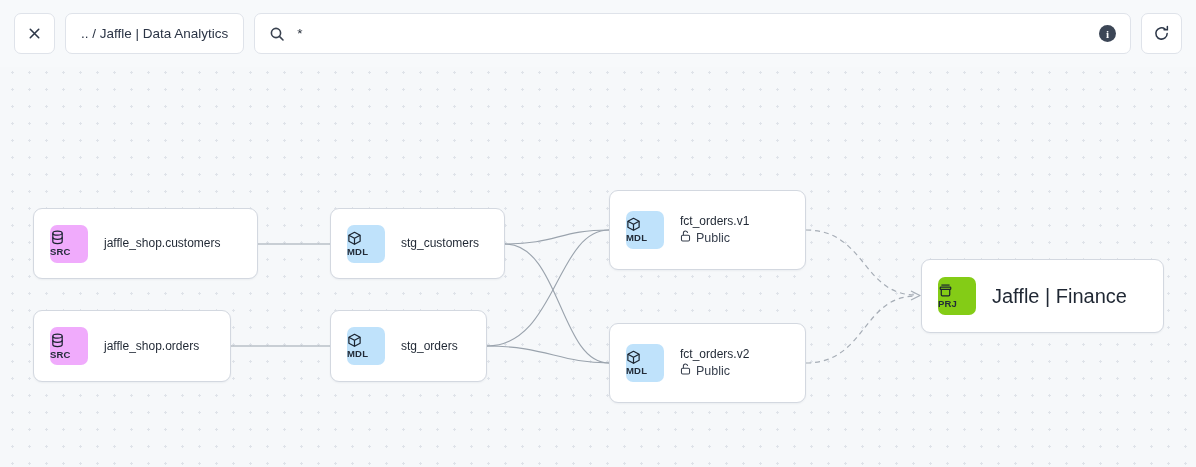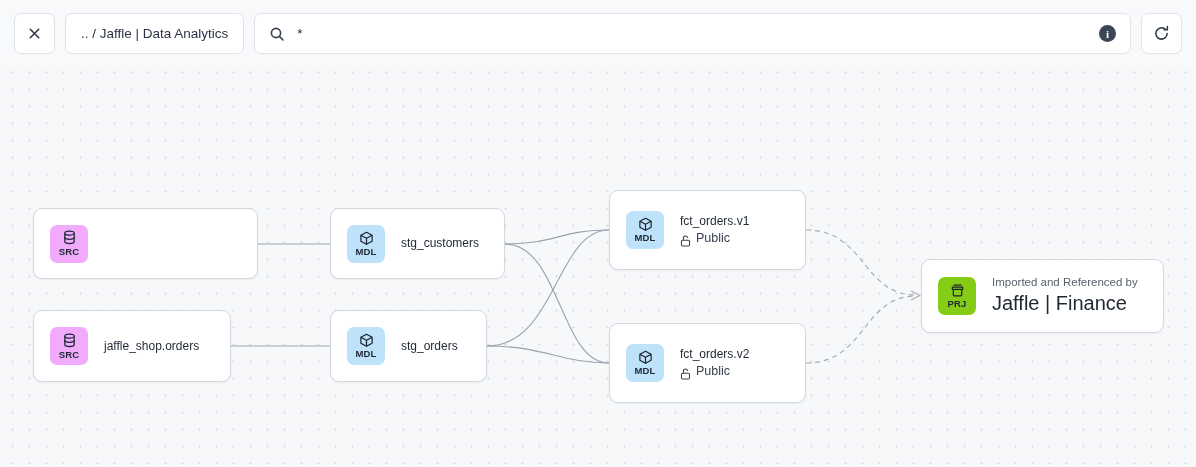--- a/index.html
+++ b/index.html
@@ -99,21 +99,21 @@
     align-items: center;
     padding-left: 16px;
     gap: 16px;
     box-shadow: 0 1px 2px rgba(20,30,50,.05);
     cursor: pointer;
   }
   .badge {
     width: 38px; height: 38px;
     border-radius: 7px;
     display: flex; flex-direction: column;
-    align-items: center; justify-content: center;
+    justify-content: center;
     gap: 0px;
     flex: 0 0 auto;
     color: #1b2430;
   }
   .badge.src { background: #f0abfc; }
   .badge.mdl { background: #bfe2fb; }
   .badge.prj { background: #84cc16; }
   .badge svg { display: block; margin-bottom: 1px; }
   .badge .code {
     font-size: 9.5px;
@@ -125,21 +125,21 @@
   .node .labels { display: flex; flex-direction: column; justify-content: center; }
   .node .title {
     font-size: 12px;
     color: #1f2733;
     line-height: 1.35;
     white-space: nowrap;
   }
   .node .sub {
     font-size: 12.5px;
     color: #39414f;
-    display: flex; align-items: flex-end; gap: 5px;
+    display: flex; align-items: flex-start; gap: 5px;
     line-height: 1.35;
     white-space: nowrap;
   }
   .node .cap {
     font-size: 11.5px;
     color: #59616e;
     line-height: 1.35;
     white-space: nowrap;
   }
   .node .big {
@@ -213,20 +213,23 @@
   <div class="node" style="left:33px; top:150px; width:225px; height:71px;">
     <div class="badge src">
       <span>
         <svg width="15" height="16" viewBox="0 0 16 17" fill="none" stroke="currentColor" stroke-width="1.3">
           <ellipse cx="8" cy="3.3" rx="5" ry="2.1"></ellipse>
           <path d="M3 3.3 V12.3 C3 13.5 5.2 14.4 8 14.4 C10.8 14.4 13 13.5 13 12.3 V3.3"></path>
           <path d="M3 7.8 C3 9 5.2 9.9 8 9.9 C10.8 9.9 13 9 13 7.8"></path>
         </svg>
       </span>
       <span class="code">SRC</span>
+    </div>
+    <div class="labels">
+      <div class="title">jaffle_shop.customers</div>
     </div>
   </div>
 
   <div class="node" style="left:33px; top:252px; width:198px; height:72px;">
     <div class="badge src">
       <span>
         <svg width="15" height="16" viewBox="0 0 16 17" fill="none" stroke="currentColor" stroke-width="1.3">
           <ellipse cx="8" cy="3.3" rx="5" ry="2.1"></ellipse>
           <path d="M3 3.3 V12.3 C3 13.5 5.2 14.4 8 14.4 C10.8 14.4 13 13.5 13 12.3 V3.3"></path>
           <path d="M3 7.8 C3 9 5.2 9.9 8 9.9 C10.8 9.9 13 9 13 7.8"></path>
@@ -326,18 +329,17 @@
       <span>
         <svg width="15" height="15" viewBox="0 0 16 16" fill="none" stroke="currentColor" stroke-width="1.3" stroke-linejoin="round">
           <path d="M3.6 2.2 H12.4"></path>
           <rect x="2.4" y="4.3" width="11.2" height="2.6" rx="0.8"></rect>
           <path d="M3.5 6.9 V12.6 A1.1 1.1 0 0 0 4.6 13.7 H11.4 A1.1 1.1 0 0 0 12.5 12.6 V6.9"></path>
         </svg>
       </span>
       <span class="code">PRJ</span>
     </div>
     <div class="labels">
-      <div class="cap">Imported and Referenced by</div>
       <div class="big">Jaffle | Finance</div>
     </div>
   </div>
 
 </div>
 
 </body></html>

